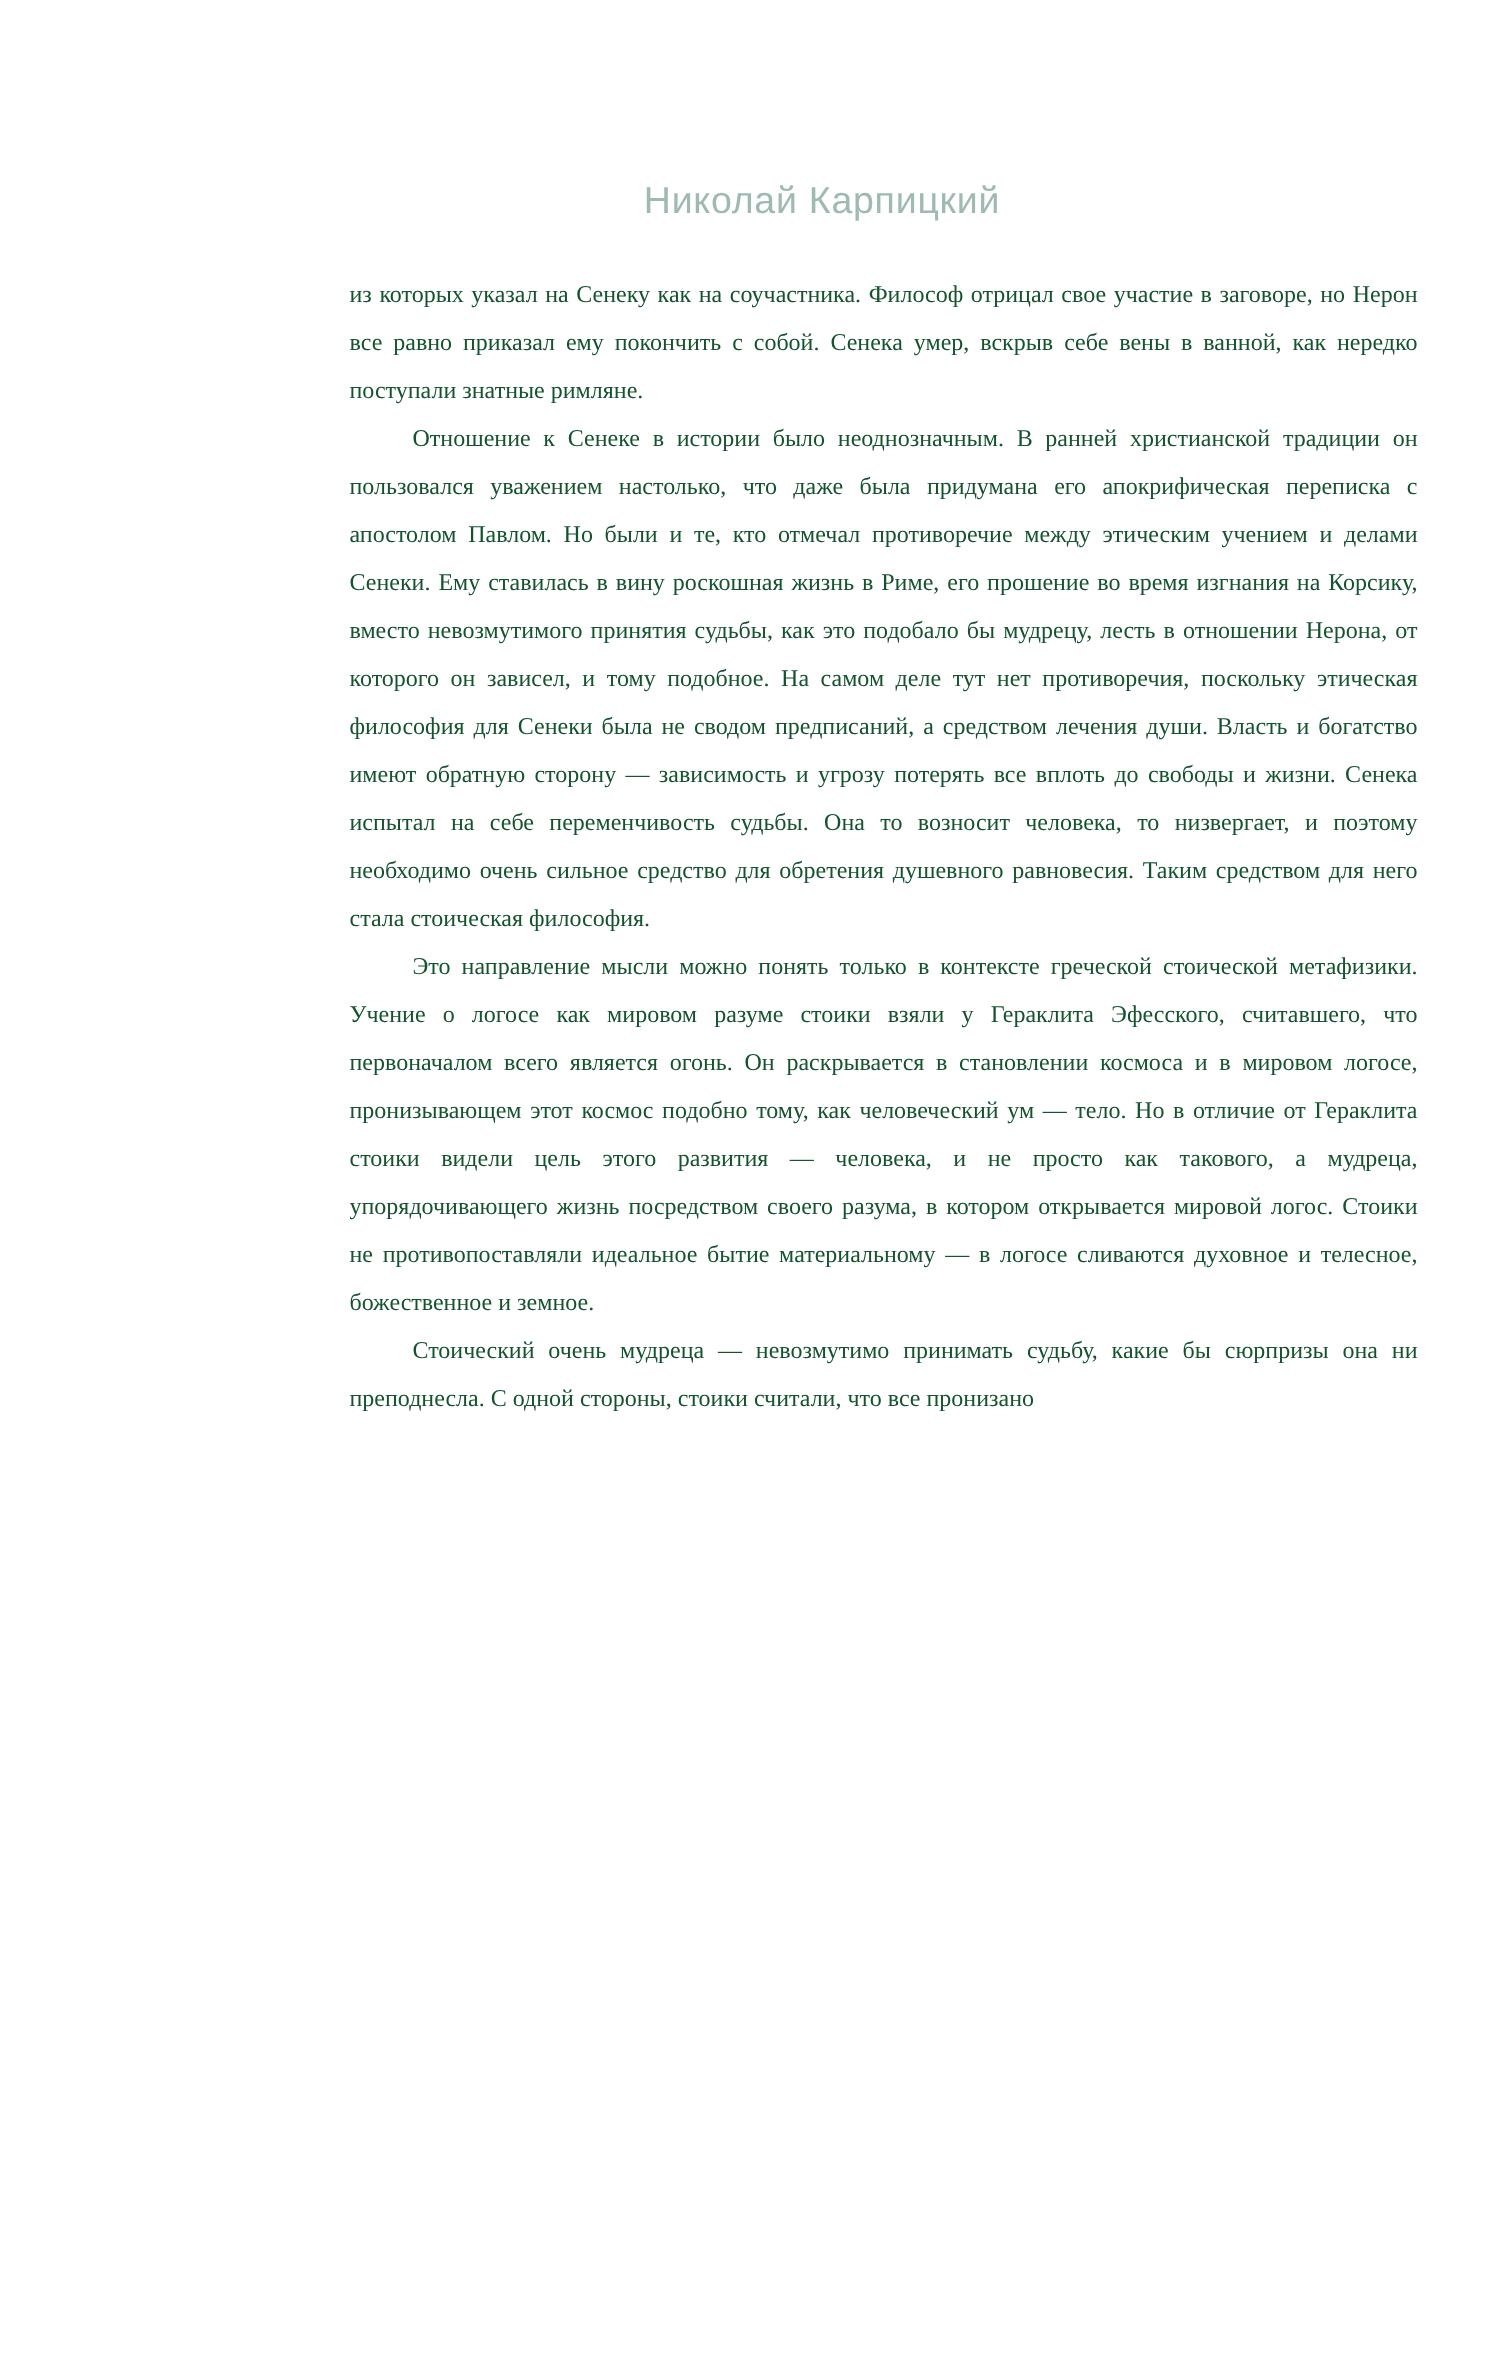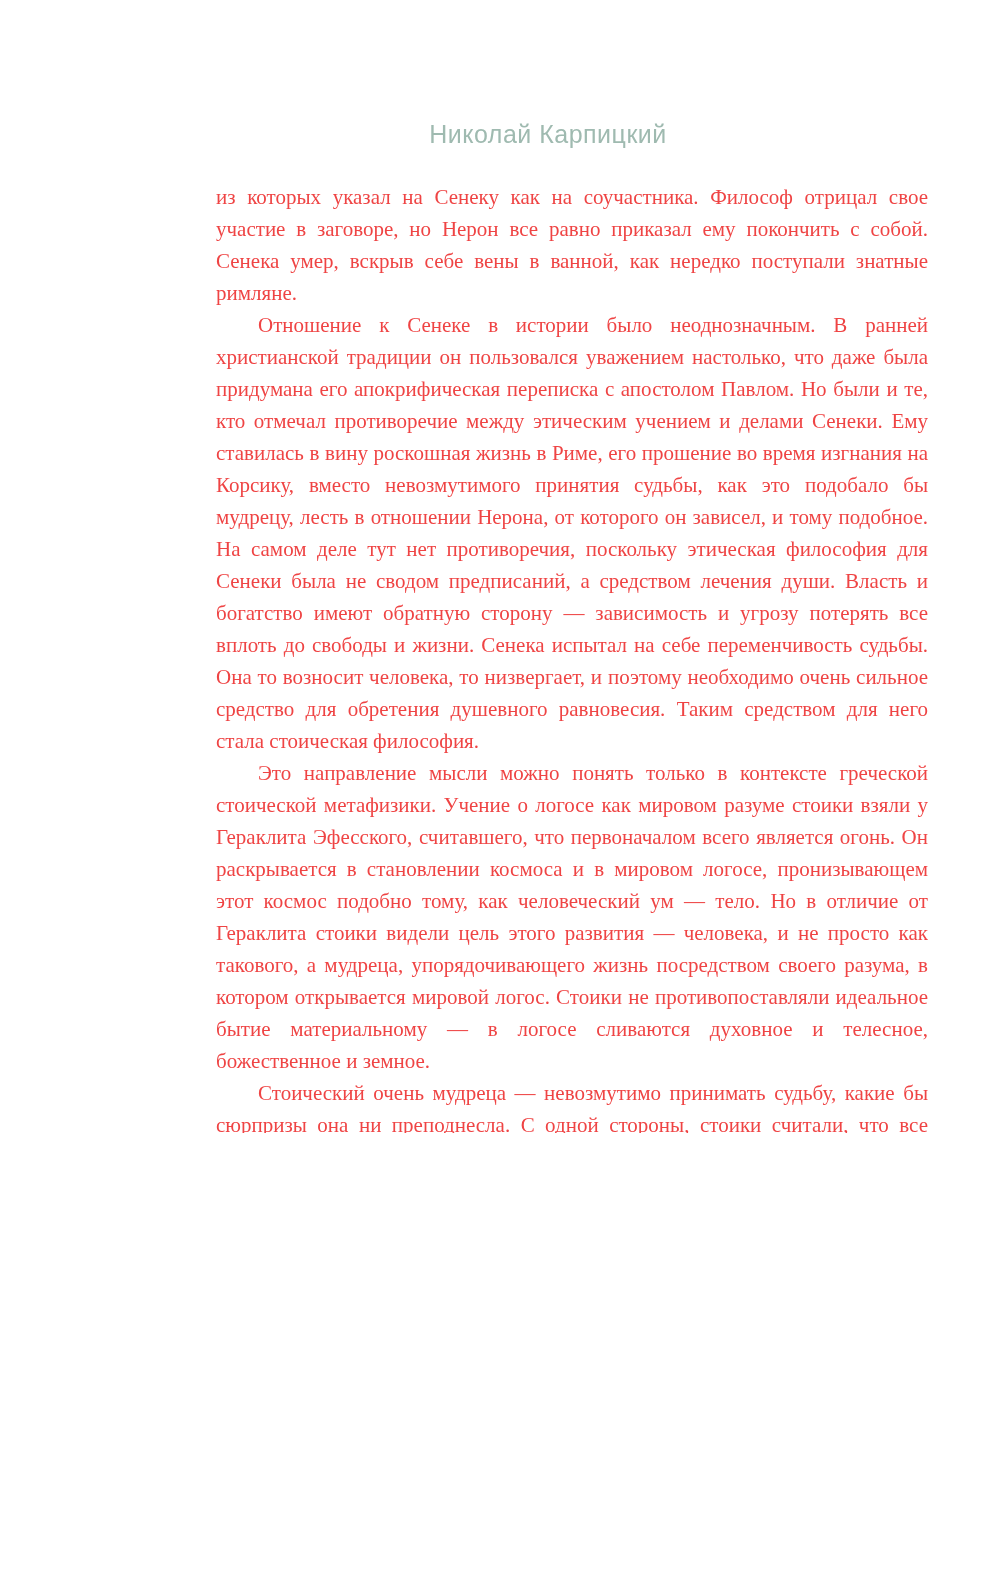--- a/index.html
+++ b/index.html
@@ -24,25 +24,25 @@
     text-align: center;
     font-family: "Liberation Sans", sans-serif;
     font-size: 25px;
     font-weight: 400;
     color: #9fbab0;
     letter-spacing: 0.5px;
   }
   .body-text {
     position: absolute;
     top: 181px;
-    left: 168px;
+    left: 185px;
     width: 712px;
-    font-size: 21px;
+    font-size: 16px;
     line-height: 32px;
-    color: #ef4444;
+    color: #14532d;
     text-align: justify;
     hyphens: auto;
     -webkit-hyphens: auto;
   }
   .body-text p {
     margin: 0;
     padding: 0;
     text-indent: 42px;
   }
   .body-text p.no-indent {

